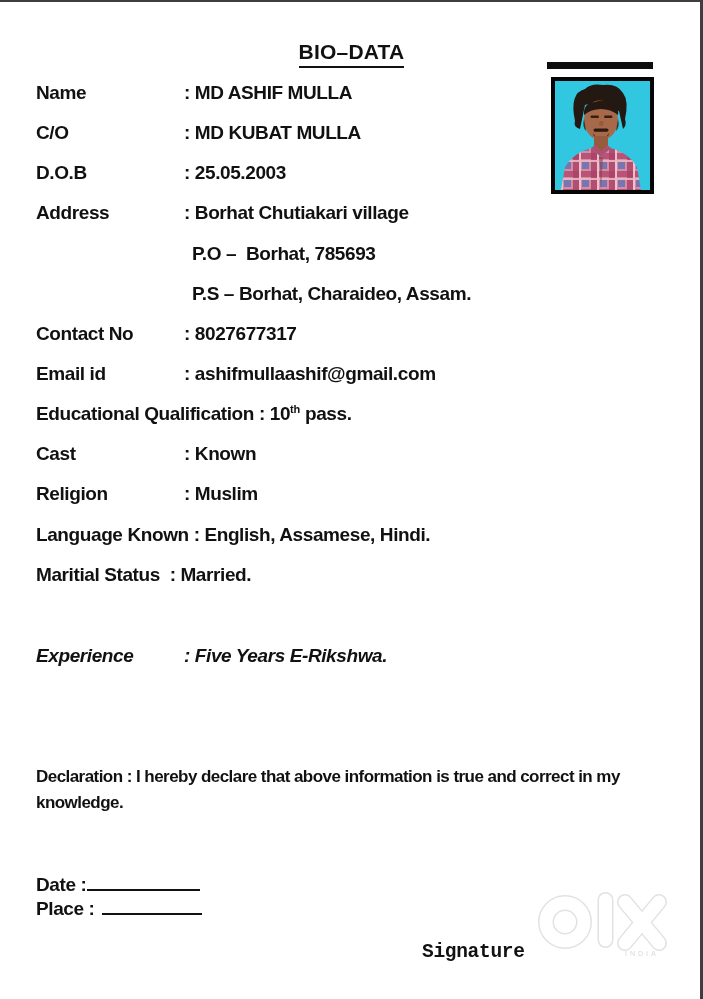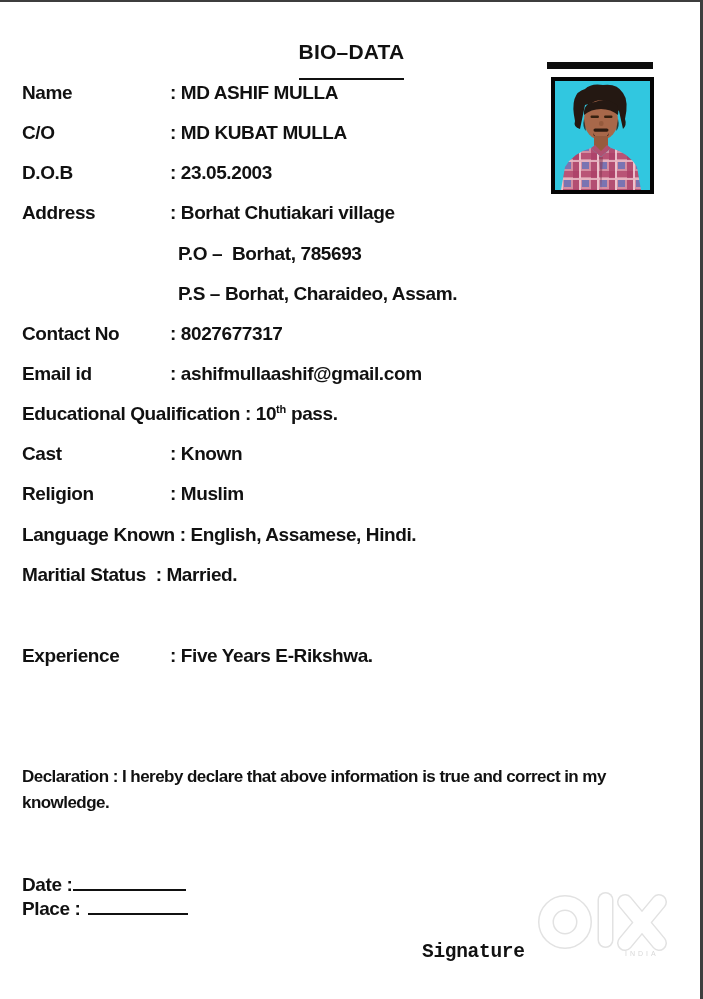--- a/index.html
+++ b/index.html
@@ -6,32 +6,32 @@
   .page {
     position:relative; width:703px; height:999px; background:#ffffff;
     font-family:"Liberation Sans", sans-serif; color:#111111; overflow:hidden;
   }
   .edge-top   { position:absolute; left:0; top:0; width:703px; height:2px; background:#3e3e3e; }
   .edge-right { position:absolute; right:0; top:0; width:3px; height:999px; background:#3e3e3e; }
 
   .title-wrap { position:absolute; top:40px; left:0; width:703px; text-align:center; }
   .title {
     display:inline-block; font-size:21px; font-weight:bold; letter-spacing:0.2px;
-    border-bottom:2px solid #111; padding-bottom:14px;
+    border-bottom:2px solid #111; padding-bottom:2px;
   }
 
   .content {
-    position:absolute; left:22px; top:73px; width:665px;
+    position:absolute; left:36px; top:73px; width:665px;
     font-size:19px; font-weight:bold; letter-spacing:-0.4px;
   }
   .row { display:flex; align-items:center; height:40.15px; }
   .lbl { flex:none; width:148px; white-space:pre-wrap; }
   .row.inline .lbl { width:auto; }
   .row.cont { padding-left:156px; }
-  .row.exp { margin-top:41px; }
+  .row.exp { margin-top:41px;font-style:italic; }
   .val { white-space:pre-wrap; }
   .val sup { font-size:11px; vertical-align:7px; letter-spacing:-0.2px; }
 
   .declaration { margin-top:88px; font-size:17px; font-weight:bold; letter-spacing:-0.55px; line-height:26px; }
   .declaration div { white-space:pre; }
 
   .dateplace { margin-top:58px; }
   .dp-row { display:flex; align-items:baseline; height:24px; font-size:19px; font-weight:bold; }
   .blank-line { display:inline-block; border-bottom:2px solid #111; height:14px; }
   .date-line  { width:113px; margin-left:1px; }
@@ -95,21 +95,21 @@
     <div class="row">
       <span class="lbl">Name</span>
       <span class="val">: MD ASHIF MULLA</span>
     </div>
     <div class="row">
       <span class="lbl">C/O</span>
       <span class="val">: MD KUBAT MULLA</span>
     </div>
     <div class="row">
       <span class="lbl">D.O.B</span>
-      <span class="val">: 23.05.2003</span>
+      <span class="val">: 25.05.2003</span>
     </div>
     <div class="row">
       <span class="lbl">Address</span>
       <span class="val">: Borhat Chutiakari village</span>
     </div>
     <div class="row cont">
       <span class="val">P.O –  Borhat, 785693</span>
     </div>
     <div class="row cont">
       <span class="val">P.S – Borhat, Charaideo, Assam.</span>

